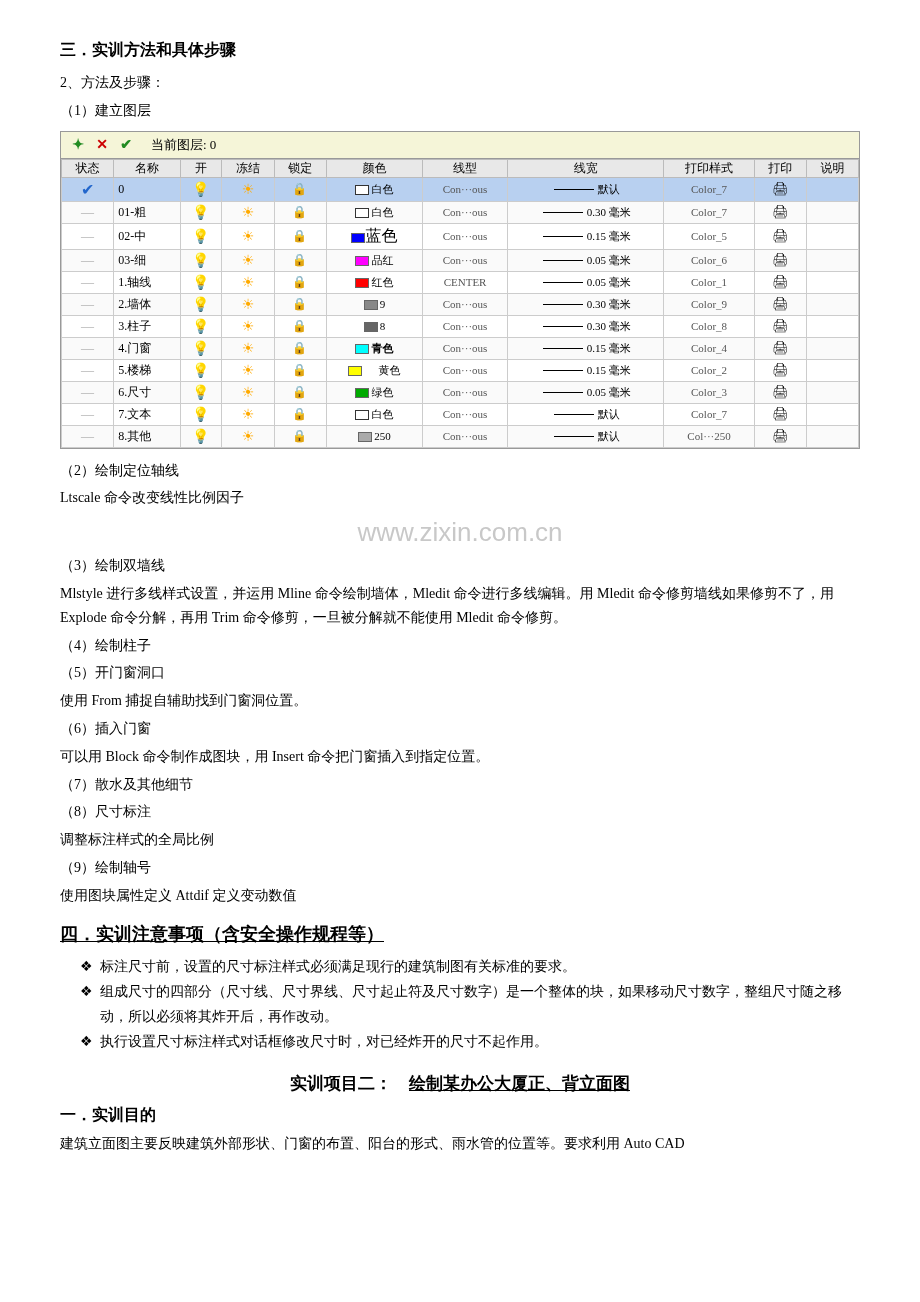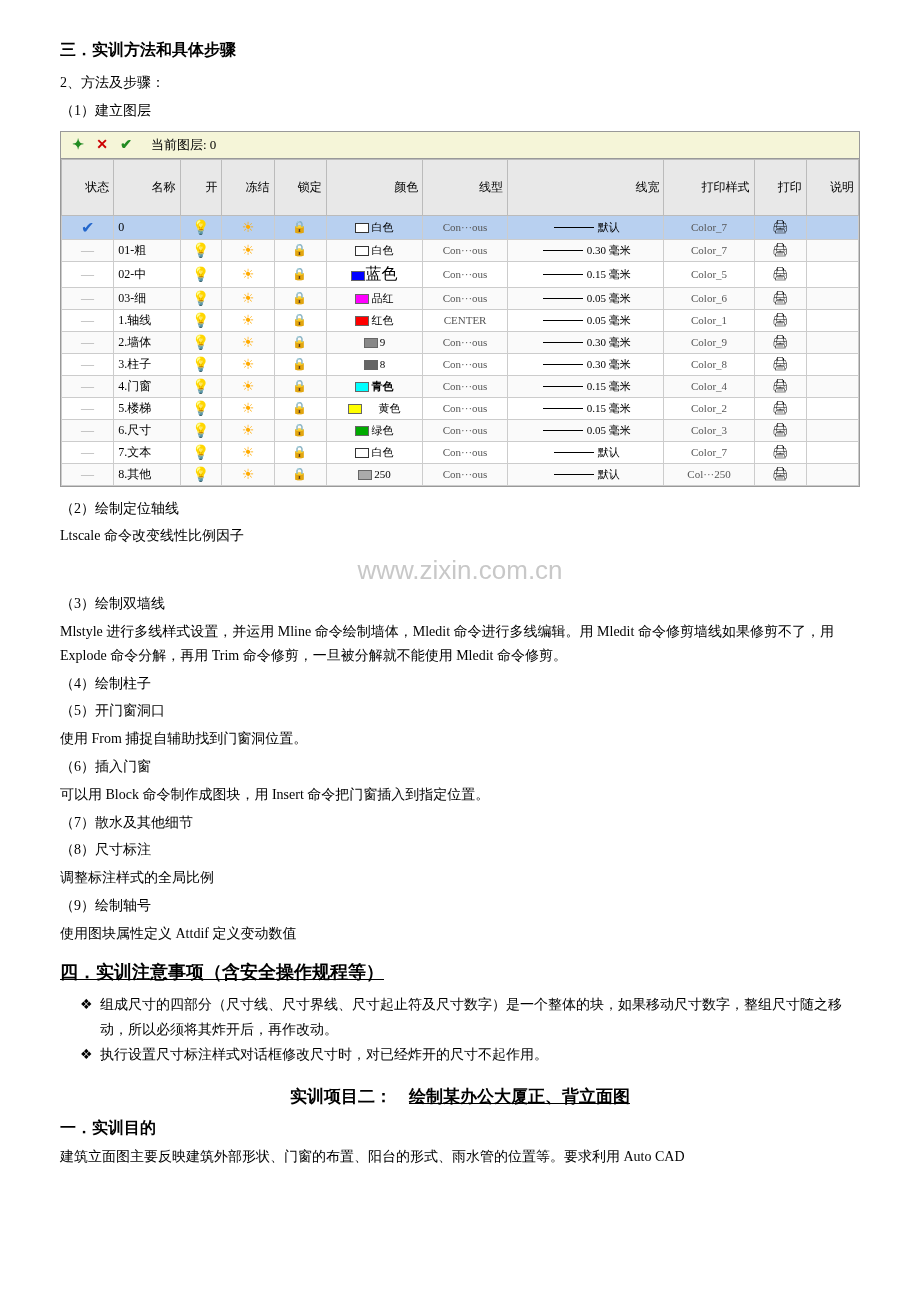--- a/index.html
+++ b/index.html
@@ -51,22 +51,22 @@
       font-size: 13px;
     }
     .layer-table {
       width: 100%;
       border-collapse: collapse;
       font-size: 12px;
     }
     .layer-table th {
       background: #e8e8e8;
       border: 1px solid #bbb;
-      padding: 19px 4px;
-      text-align: right;
+      padding: 0 4px;
+      text-align: center;
       font-weight: normal;
     }
     .layer-table td {
       border: 1px solid #ccc;
       padding: 2px 4px;
       text-align: center;
       white-space: nowrap;
     }
     .layer-table tr.selected td {
       background: #b8d0f0;
@@ -358,20 +358,21 @@
 <p class="para indent1">可以用 Block 命令制作成图块，用 Insert 命令把门窗插入到指定位置。</p>
 <p class="para indent2">（7）散水及其他细节</p>
 <p class="para indent2">（8）尺寸标注</p>
 <p class="para indent1">调整标注样式的全局比例</p>
 <p class="para indent2">（9）绘制轴号</p>
 <p class="para indent1">使用图块属性定义 Attdif 定义变动数值</p>
 
 <h2 class="big-section">四．实训注意事项（含安全操作规程等）</h2>
 
 <ul class="bullet-list" id="bullet-list">
+<li>标注尺寸前，设置的尺寸标注样式必须满足现行的建筑制图有关标准的要求。</li>
     <li>组成尺寸的四部分（尺寸线、尺寸界线、尺寸起止符及尺寸数字）是一个整体的块，如果移动尺寸数字，整组尺寸随之移动，所以必须将其炸开后，再作改动。</li>
     <li>执行设置尺寸标注样式对话框修改尺寸时，对已经炸开的尺寸不起作用。</li>
   </ul>
 
 <div class="proj-title">
   <span>实训项目二：</span>
   &nbsp;&nbsp;
   <span class="underline">绘制某办公大厦正、背立面图</span>
 </div>
 

